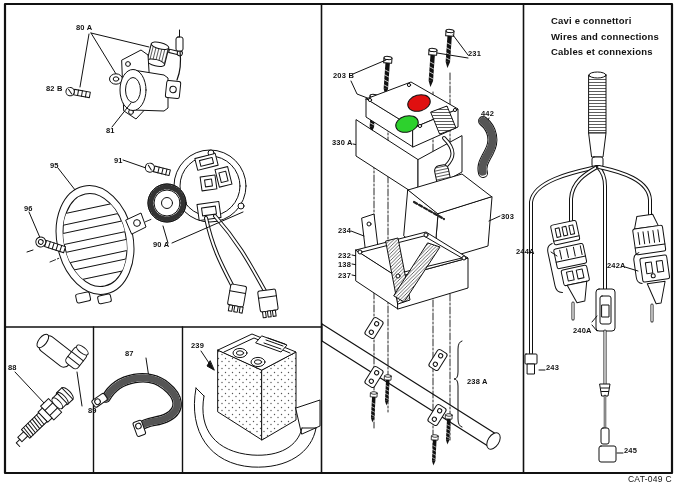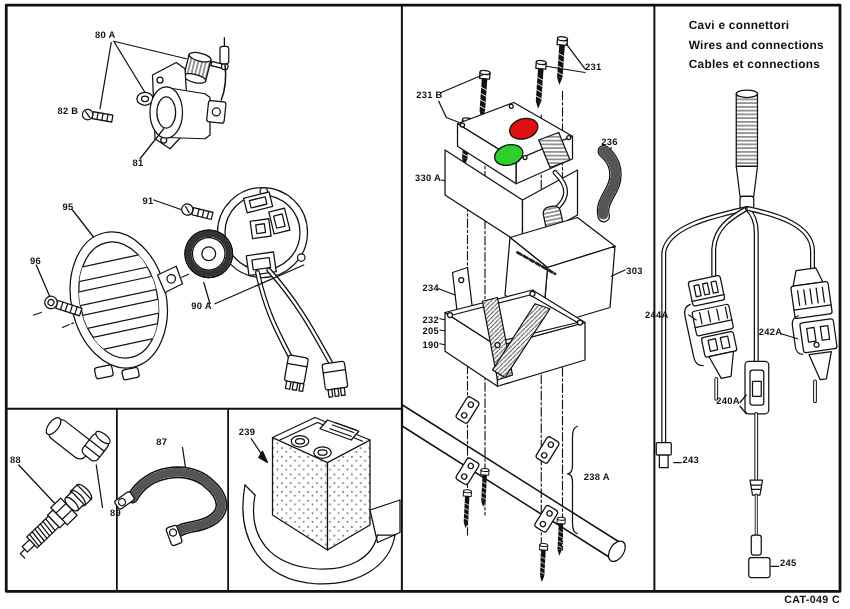--- a/index.html
+++ b/index.html
@@ -3,21 +3,21 @@
 <meta charset="utf-8">
 <style>
   html,body{margin:0;padding:0;background:#fff;}
   #stage{position:relative;width:680px;height:487px;background:#fff;overflow:hidden;
          font-family:"Liberation Sans",sans-serif;}
   #stage svg{position:absolute;left:0;top:0;}
   .lbl{position:absolute;font-weight:bold;font-size:7.5px;line-height:8px;color:#111;
        white-space:nowrap;letter-spacing:.2px;}
   .ttl{position:absolute;left:551px;font-weight:bold;font-size:9.5px;line-height:11px;
        color:#111;white-space:nowrap;letter-spacing:.2px;}
-  .cat{position:absolute;right:8px;top:474px;font-weight:bold;font-size:8.5px;color:#111;
+  .cat{position:absolute;right:8px;top:474px;font-weight:normal;font-size:8.5px;color:#111;
        letter-spacing:.3px;text-align:center;}
 </style>
 </head>
 <body>
 
 <div id="stage">
 
 <svg width="680" height="487" viewBox="0 0 680 487">
   <defs>
     <pattern id="ribs" width="4" height="3" patternUnits="userSpaceOnUse">
@@ -410,38 +410,38 @@
   <div class="lbl" style="left:46px;top:85px">82 B</div>
   <div class="lbl" style="left:106px;top:127px">81</div>
   <div class="lbl" style="left:50px;top:162px">95</div>
   <div class="lbl" style="left:114px;top:157px">91</div>
   <div class="lbl" style="left:24px;top:205px">96</div>
   <div class="lbl" style="left:153px;top:241px">90 A</div>
   <div class="lbl" style="left:8px;top:364px">88</div>
   <div class="lbl" style="left:88px;top:407px">89</div>
   <div class="lbl" style="left:125px;top:350px">87</div>
   <div class="lbl" style="left:191px;top:342px">239</div>
-  <div class="lbl" style="left:333px;top:72px">231 B</div>
+  <div class="lbl" style="left:333px;top:72px">203 B</div>
   <div class="lbl" style="left:468px;top:50px">231</div>
   <div class="lbl" style="left:332px;top:139px">330 A</div>
-  <div class="lbl" style="left:481px;top:110px">236</div>
+  <div class="lbl" style="left:481px;top:110px">442</div>
   <div class="lbl" style="left:501px;top:213px">303</div>
   <div class="lbl" style="left:338px;top:227px">234</div>
   <div class="lbl" style="left:338px;top:252px">232</div>
-  <div class="lbl" style="left:338px;top:261px">205</div>
-  <div class="lbl" style="left:338px;top:272px">190</div>
+  <div class="lbl" style="left:338px;top:261px">138</div>
+  <div class="lbl" style="left:338px;top:272px">237</div>
   <div class="lbl" style="left:467px;top:378px">238 A</div>
   <div class="lbl" style="left:516px;top:248px">244A</div>
   <div class="lbl" style="left:607px;top:262px">242A</div>
-  <div class="lbl" style="left:573px;top:317px">240A</div>
+  <div class="lbl" style="left:573px;top:327px">240A</div>
   <div class="lbl" style="left:546px;top:364px">243</div>
   <div class="lbl" style="left:624px;top:447px">245</div>
 </div>
 
 <div>
   <div class="ttl" style="top:15px">Cavi e connettori</div>
   <div class="ttl" style="top:31px">Wires and connections</div>
-  <div class="ttl" style="top:46px">Cables et connections</div>
+  <div class="ttl" style="top:46px">Cables et connexions</div>
 </div>
 
 <div class="cat">CAT-049 C</div>
 
 </div>
 
 </body></html>

